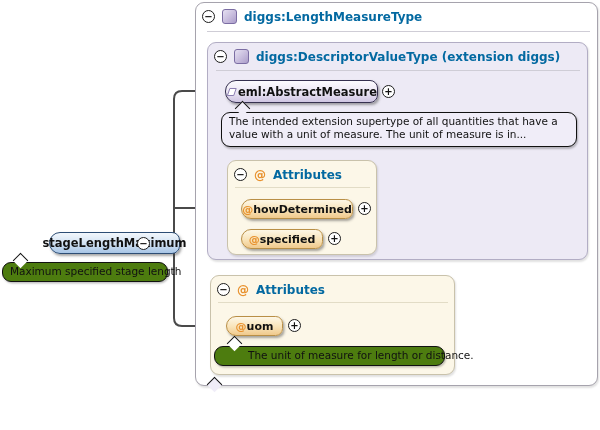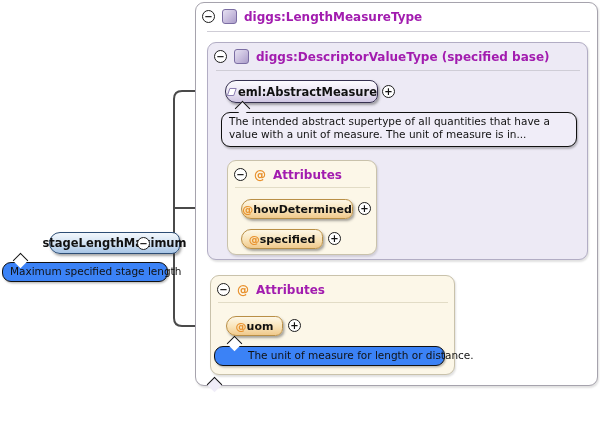--- a/index.html
+++ b/index.html
@@ -14,21 +14,21 @@
     position:absolute; border:1px solid #a6a3ad; border-radius:9px;
     box-shadow:1px 1.5px 2px rgba(0,0,0,0.12);
   }
   .frame.white    { background:#ffffff; }
   .frame.lavender { background:#edeaf5; border-color:#b2adc4; }
   .frame.cream    { background:#fcf7e8; border-color:#c9c2ab; }
   .boxheader {
     position:absolute; left:0; top:0; right:0; height:27px;
     display:flex; align-items:center; gap:7px; padding-left:6px;
   }
-  .boxheader .title { font-size:12px; font-weight:bold; color:#a21caf; white-space:nowrap; }
+  .boxheader .title { font-size:12px; font-weight:bold; color:#0369a1; white-space:nowrap; }
   .sep { position:absolute; height:1px; }
   .sep.gray  { background:#cfcdd6; }
   .sep.tan   { background:#e2dcc6; }
   
   .toggle {
     width:13px; height:13px; border:1.2px solid #1c1c1c; border-radius:50%;
     background:#fff; display:flex; align-items:center; justify-content:center;
     font-size:10px; font-weight:bold; color:#111; line-height:1;
     box-sizing:border-box; flex:0 0 auto; cursor:pointer;
   }
@@ -65,21 +65,21 @@
   }
   .pill .at { font-size:11px; }
   
   .bubble {
     position:absolute; box-sizing:border-box;
     border:1.2px solid #111; border-radius:9px;
     font-size:10.5px; color:#111; line-height:1.28;
     box-shadow:1px 1.5px 2px rgba(0,0,0,0.25);
     padding:2px 7px; z-index:4;
   }
-  .bubble.white    { background:#3b82f6; }
+  .bubble.white    { background:#4d7c0f; }
   .bubble.lav      { background:#f0edf8; }
   .pointer {
     position:absolute; width:11px; height:11px; box-sizing:border-box;
     transform:rotate(45deg);
     border-top:1.2px solid #111; border-left:1.2px solid #111;
     z-index:5;
   }
   .pointer.white { background:#ffffff; }
   .pointer.lav   { background:#f0edf8; }
   .connectors { position:absolute; left:0; top:0; z-index:1; }
@@ -102,35 +102,35 @@
       <span class="ctype-icon"></span>
       <span class="title">diggs:LengthMeasureType</span>
     </div>
     <div class="sep gray" style="left:11px; right:7px; top:28px;"></div>
   </div>
 
   <div class="frame lavender" style="left:207px; top:42px; width:379px; height:216px; z-index:2;">
     <div class="boxheader">
       <span class="toggle">−</span>
       <span class="ctype-icon"></span>
-      <span class="title">diggs:DescriptorValueType (specified base)</span>
+      <span class="title">diggs:DescriptorValueType (extension diggs)</span>
     </div>
     <div class="sep gray" style="left:8px; right:7px; top:27px;"></div>
   </div>
 
   <div class="pill element" style="left:225px; top:80px; width:153px; height:23px; z-index:3;">
     <svg width="17" height="14" viewBox="0 0 17 14">
       <polygon points="2,12 5.5,2 14.5,2 11,12" fill="#ffffff" stroke="#8a7bb0" stroke-width="1.4"></polygon>
     </svg>
     <span>eml:AbstractMeasure</span>
   </div>
   <span class="toggle abs" style="left:382px; top:85px; z-index:3;">+</span>
 
   <span class="pointer lav" style="left:237px; top:103px;"></span>
-  <div class="bubble lav" style="left:221px; top:112px; width:356px; height:35px;">The intended abstract supertype of all quantities that have a value with a unit of measure. The unit of measure is in...</div>
+  <div class="bubble lav" style="left:221px; top:112px; width:356px; height:35px;">The intended extension supertype of all quantities that have a value with a unit of measure. The unit of measure is in...</div>
 
   <div class="frame cream" style="left:227px; top:160px; width:148px; height:93px; z-index:3;">
     <div class="boxheader">
       <span class="toggle">−</span>
       <span class="at">@</span>
       <span class="title">Attributes</span>
     </div>
     <div class="sep tan" style="left:7px; right:6px; top:26px;"></div>
 
     <div class="pill attr" style="left:13px; top:38px; width:112px; height:20px;">

